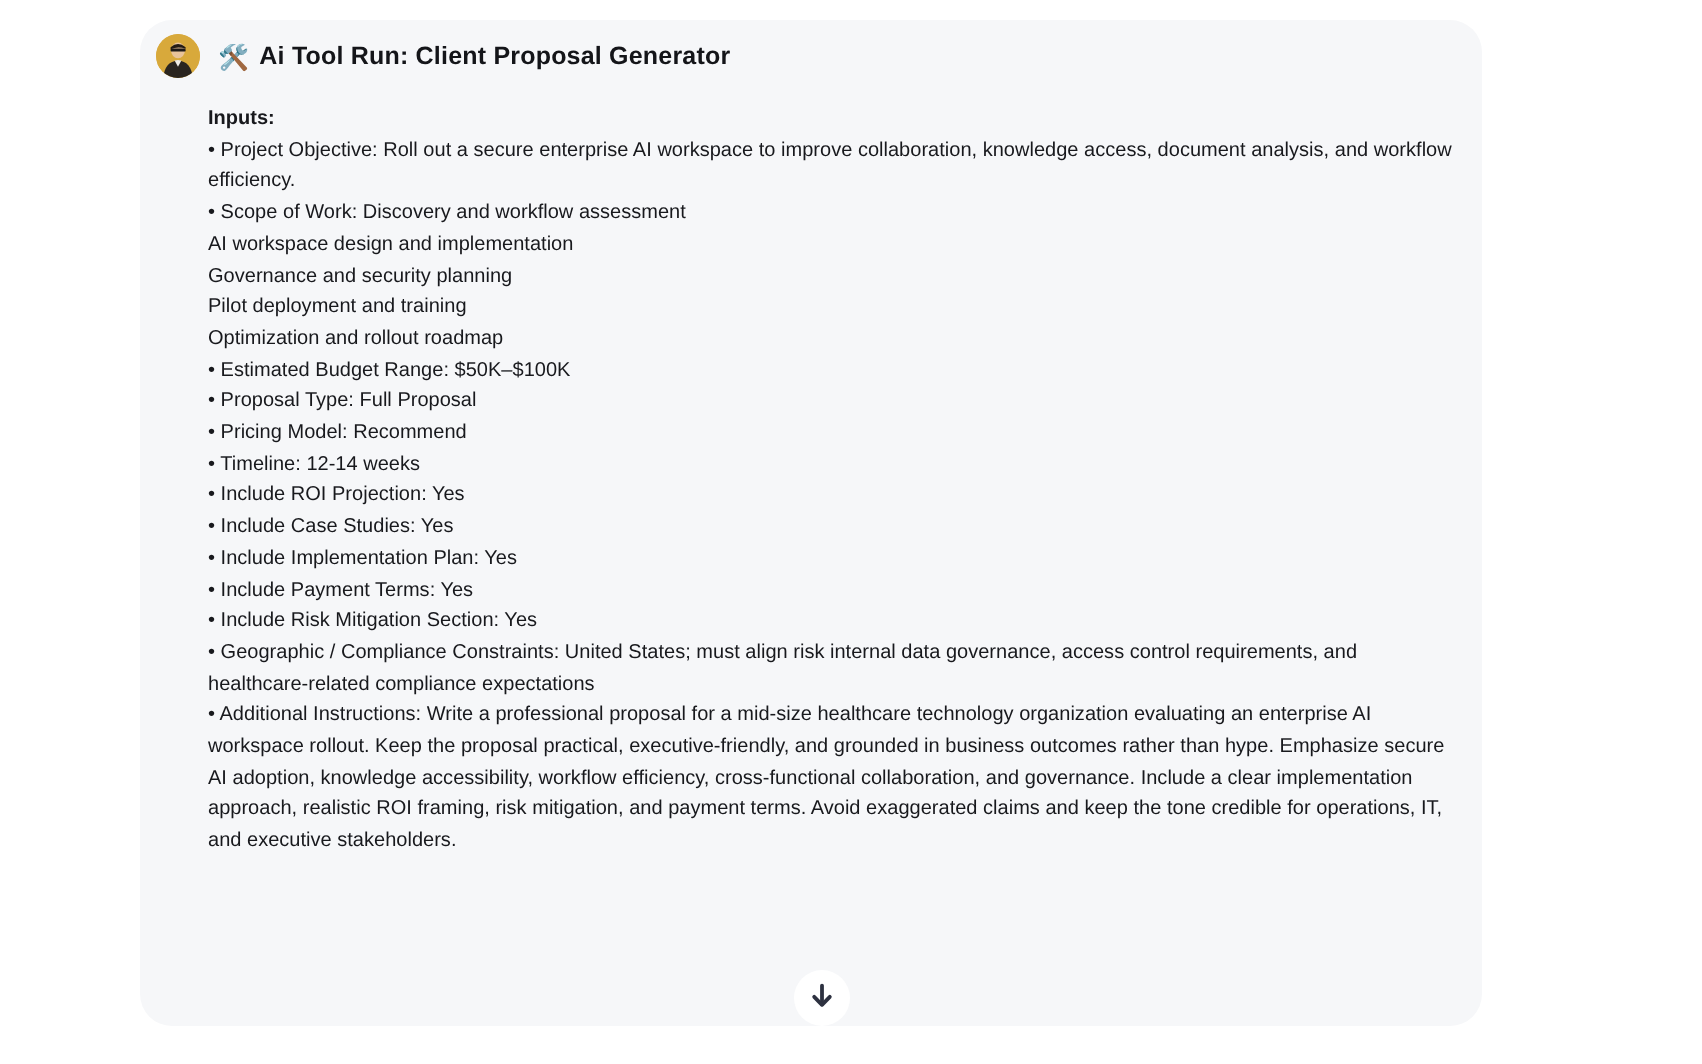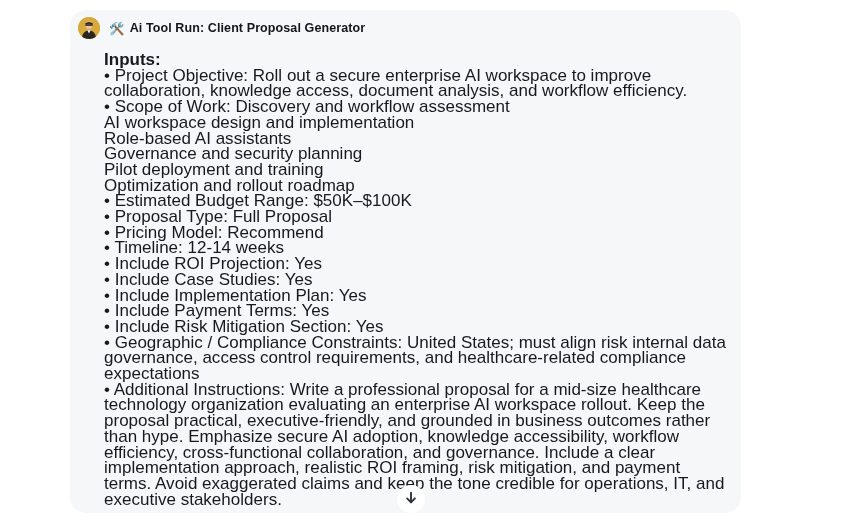--- a/index.html
+++ b/index.html
@@ -69,21 +69,21 @@
     position: relative;
     top: 1px;
   }
 
   
   .msg-body {
     position: absolute;
     left: 34px;
     top: 42px;
     width: 625px;
-    font-size: 17px;
+    font-size: 10px;
     line-height: 15.7px;
     color: #18191d;
     letter-spacing: 0.01px;
   }
   .msg-body p { margin: 0; }
   .lbl-bold { font-weight: bold; }
 
   
   .scroll-btn {
     position: absolute;
@@ -147,21 +147,20 @@
         <span class="title-icon">🛠️</span>
         <span>Ai Tool Run: Client Proposal Generator</span>
       </div>
     </div>
 
     <div class="msg-body">
       <p class="lbl-bold">Inputs:</p>
       <p>• Project Objective: Roll out a secure enterprise AI workspace to improve collaboration, knowledge access, document analysis, and workflow efficiency.</p>
       <p>• Scope of Work: Discovery and workflow assessment</p>
       <p>AI workspace design and implementation</p>
-      <p>Role-based AI assistants</p>
       <p>Governance and security planning</p>
       <p>Pilot deployment and training</p>
       <p>Optimization and rollout roadmap</p>
       <p>• Estimated Budget Range: $50K–$100K</p>
       <p>• Proposal Type: Full Proposal</p>
       <p>• Pricing Model: Recommend</p>
       <p>• Timeline: 12-14 weeks</p>
       <p>• Include ROI Projection: Yes</p>
       <p>• Include Case Studies: Yes</p>
       <p>• Include Implementation Plan: Yes</p>

